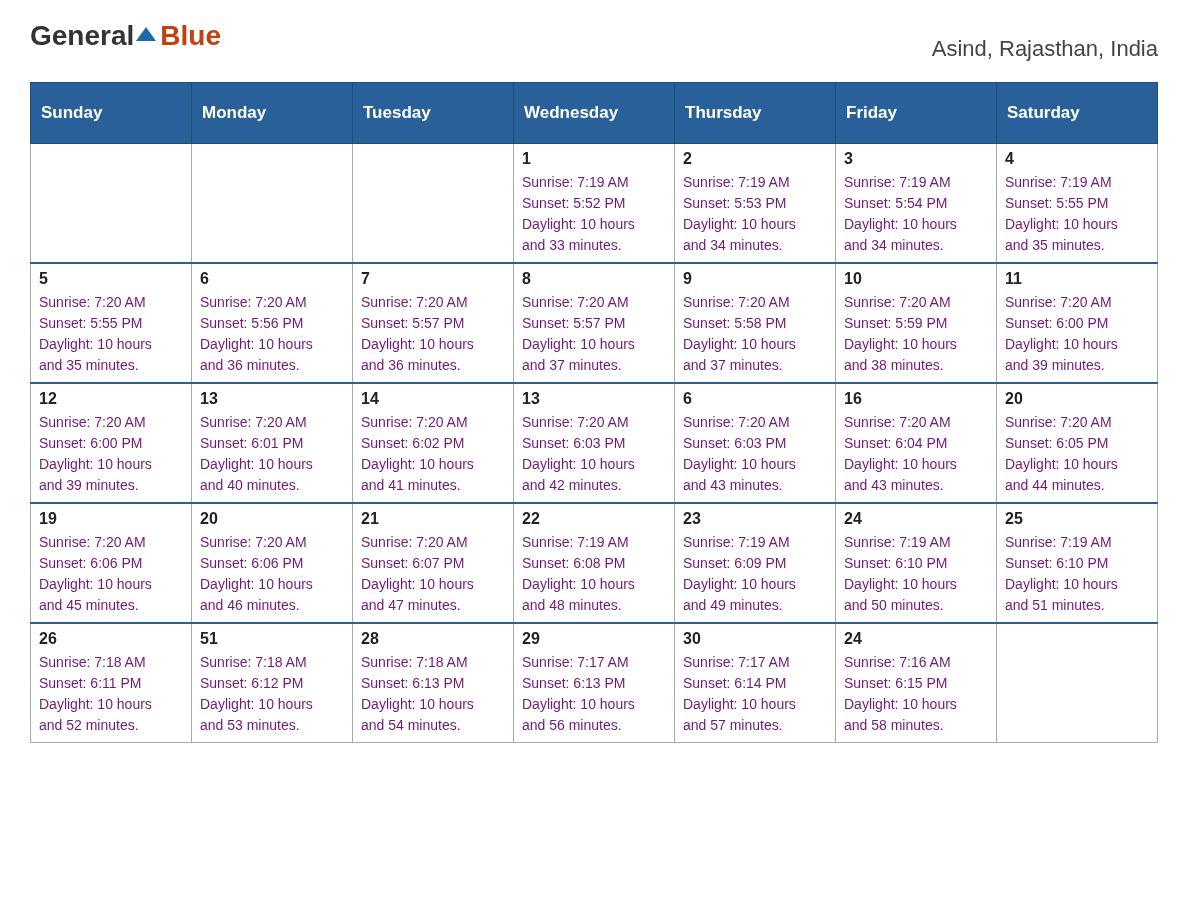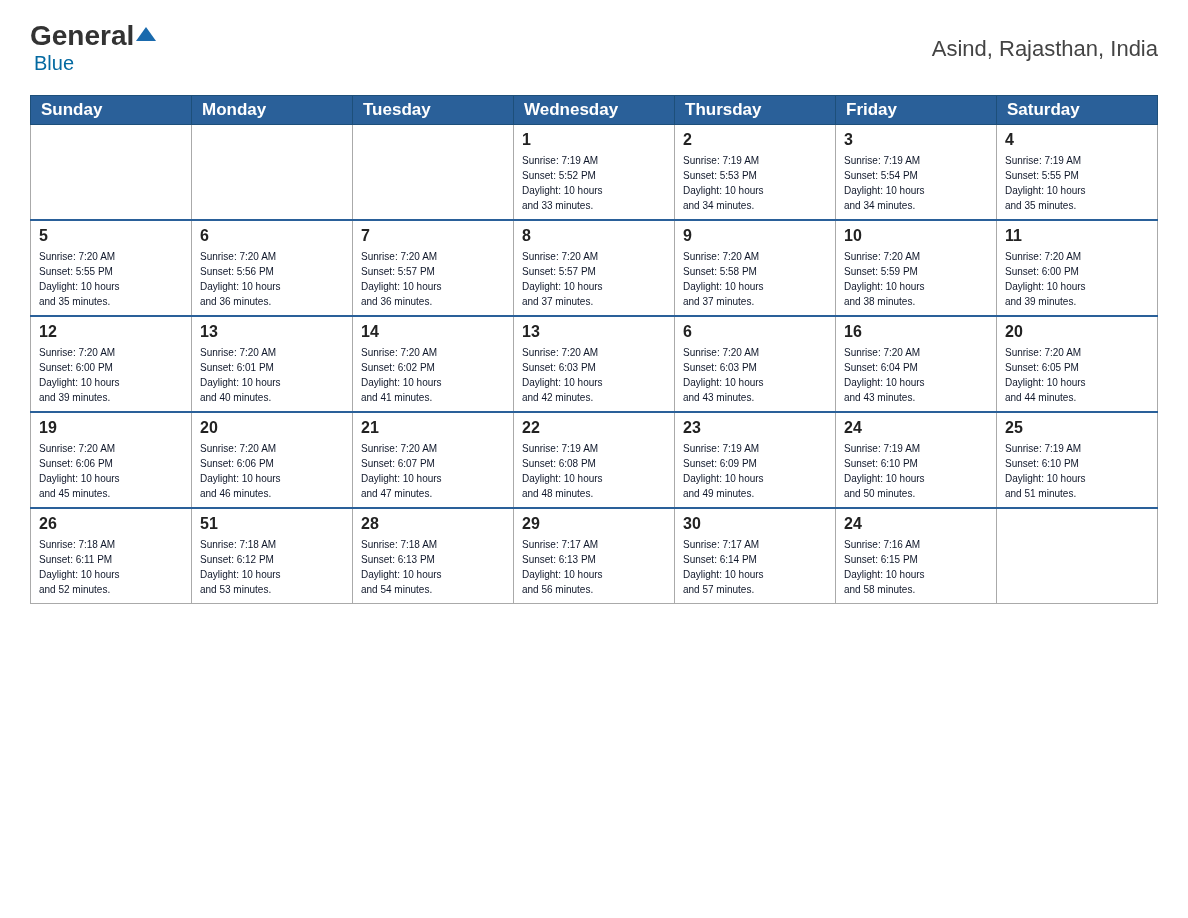--- a/index.html
+++ b/index.html
@@ -20,23 +20,23 @@
       display: flex;
       align-items: center;
       gap: 0px;
     }
     .logo-text-general {
       font-size: 28px;
       font-weight: bold;
       color: #333;
     }
     .logo-text-blue {
-      font-size: 20px;
-      font-weight: normal;
-      color: #0369a1;
+      font-size: 28px;
+      font-weight: bold;
+      color: #c2410c;
     }
     .title-section {
       text-align: right;
     }
     .month-title {
       font-size: 52px;
       font-weight: normal;
       color: #222;
       line-height: 1.1;
     }
@@ -48,40 +48,40 @@
     .calendar {
       width: 100%;
       border-collapse: collapse;
       border: 1px solid #aaa;
     }
     .calendar th {
       background-color: #2a6099;
       color: #fff;
       font-size: 17px;
       font-weight: bold;
-      padding: 4px 10px;
+      padding: 20px 10px;
       text-align: left;
       border: 1px solid #1d4f7a;
     }
     .calendar td {
       border: 1px solid #aaa;
       vertical-align: top;
       padding: 6px 8px;
       width: calc(100% / 7);
       min-height: 100px;
     }
     .day-number {
       font-size: 16px;
       font-weight: bold;
       color: #222;
       margin-bottom: 4px;
     }
     .day-info {
-      font-size: 10px;
-      color: #0f172a;
+      font-size: 14px;
+      color: #701a75;
       line-height: 1.5;
     }
     .empty-cell {
       background: #fff;
     }
     tr:not(:first-child) td {
       border-top: 2px solid #2a6099;
     }
     .calendar tbody tr td {
       border-top: 1px solid #aaa;
@@ -92,21 +92,21 @@
     
     .row-separator td {
       border-top: 2px solid #2a6099 !important;
     }
   </style>
 </head>
 <body>
 
 <div class="header">
   <div class="logo">
-    <div style="display:flex; flex-direction:column; align-items:flex-start;">
+    <div style="display:flex; align-items:flex-start;">
       <div style="display:flex; align-items:center;">
         <span class="logo-text-general">General</span>
         <div style="display:flex; flex-direction:column; align-items:center; margin-left:2px; margin-top:-4px;">
           <div style="width:0; height:0; border-left:10px solid transparent; border-right:10px solid transparent; border-bottom:14px solid #1a6aad;"></div>
         </div>
       </div>
       <span class="logo-text-blue" style="margin-left:4px;">Blue</span>
     </div>
   </div>
   <div class="title-section">

